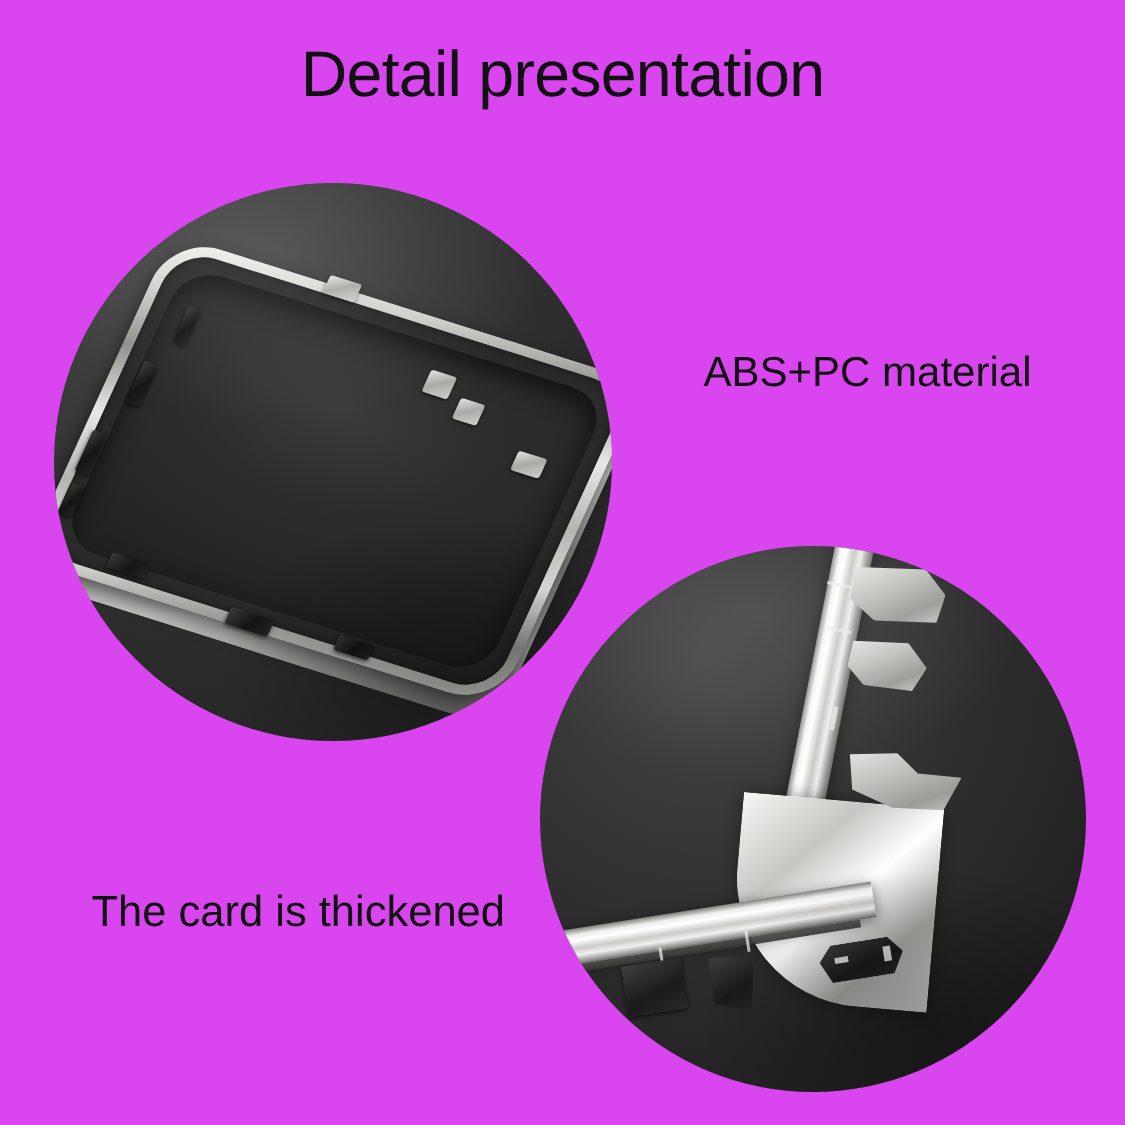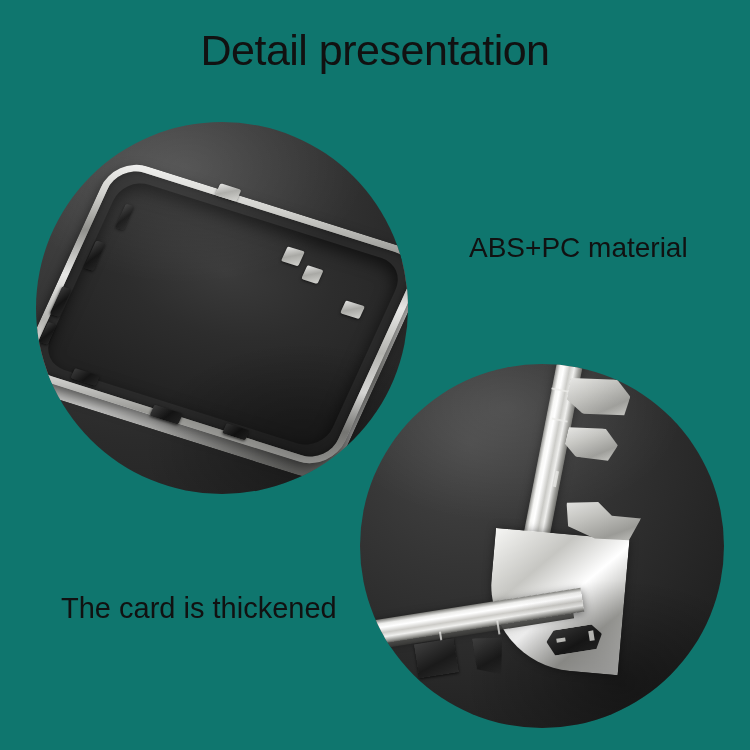--- a/index.html
+++ b/index.html
@@ -8,21 +8,21 @@
     padding: 0;
     background: #ffffff;
   }
   body {
     font-family: "Liberation Sans", sans-serif;
   }
   #page {
     position: relative;
     width: 750px;
     height: 750px;
-    background: #0f766e;
+    background: #d946ef;
     overflow: hidden;
   }
 
   
   .page-title {
     position: absolute;
     left: 0;
     top: 24px;
     width: 750px;
     text-align: center;

